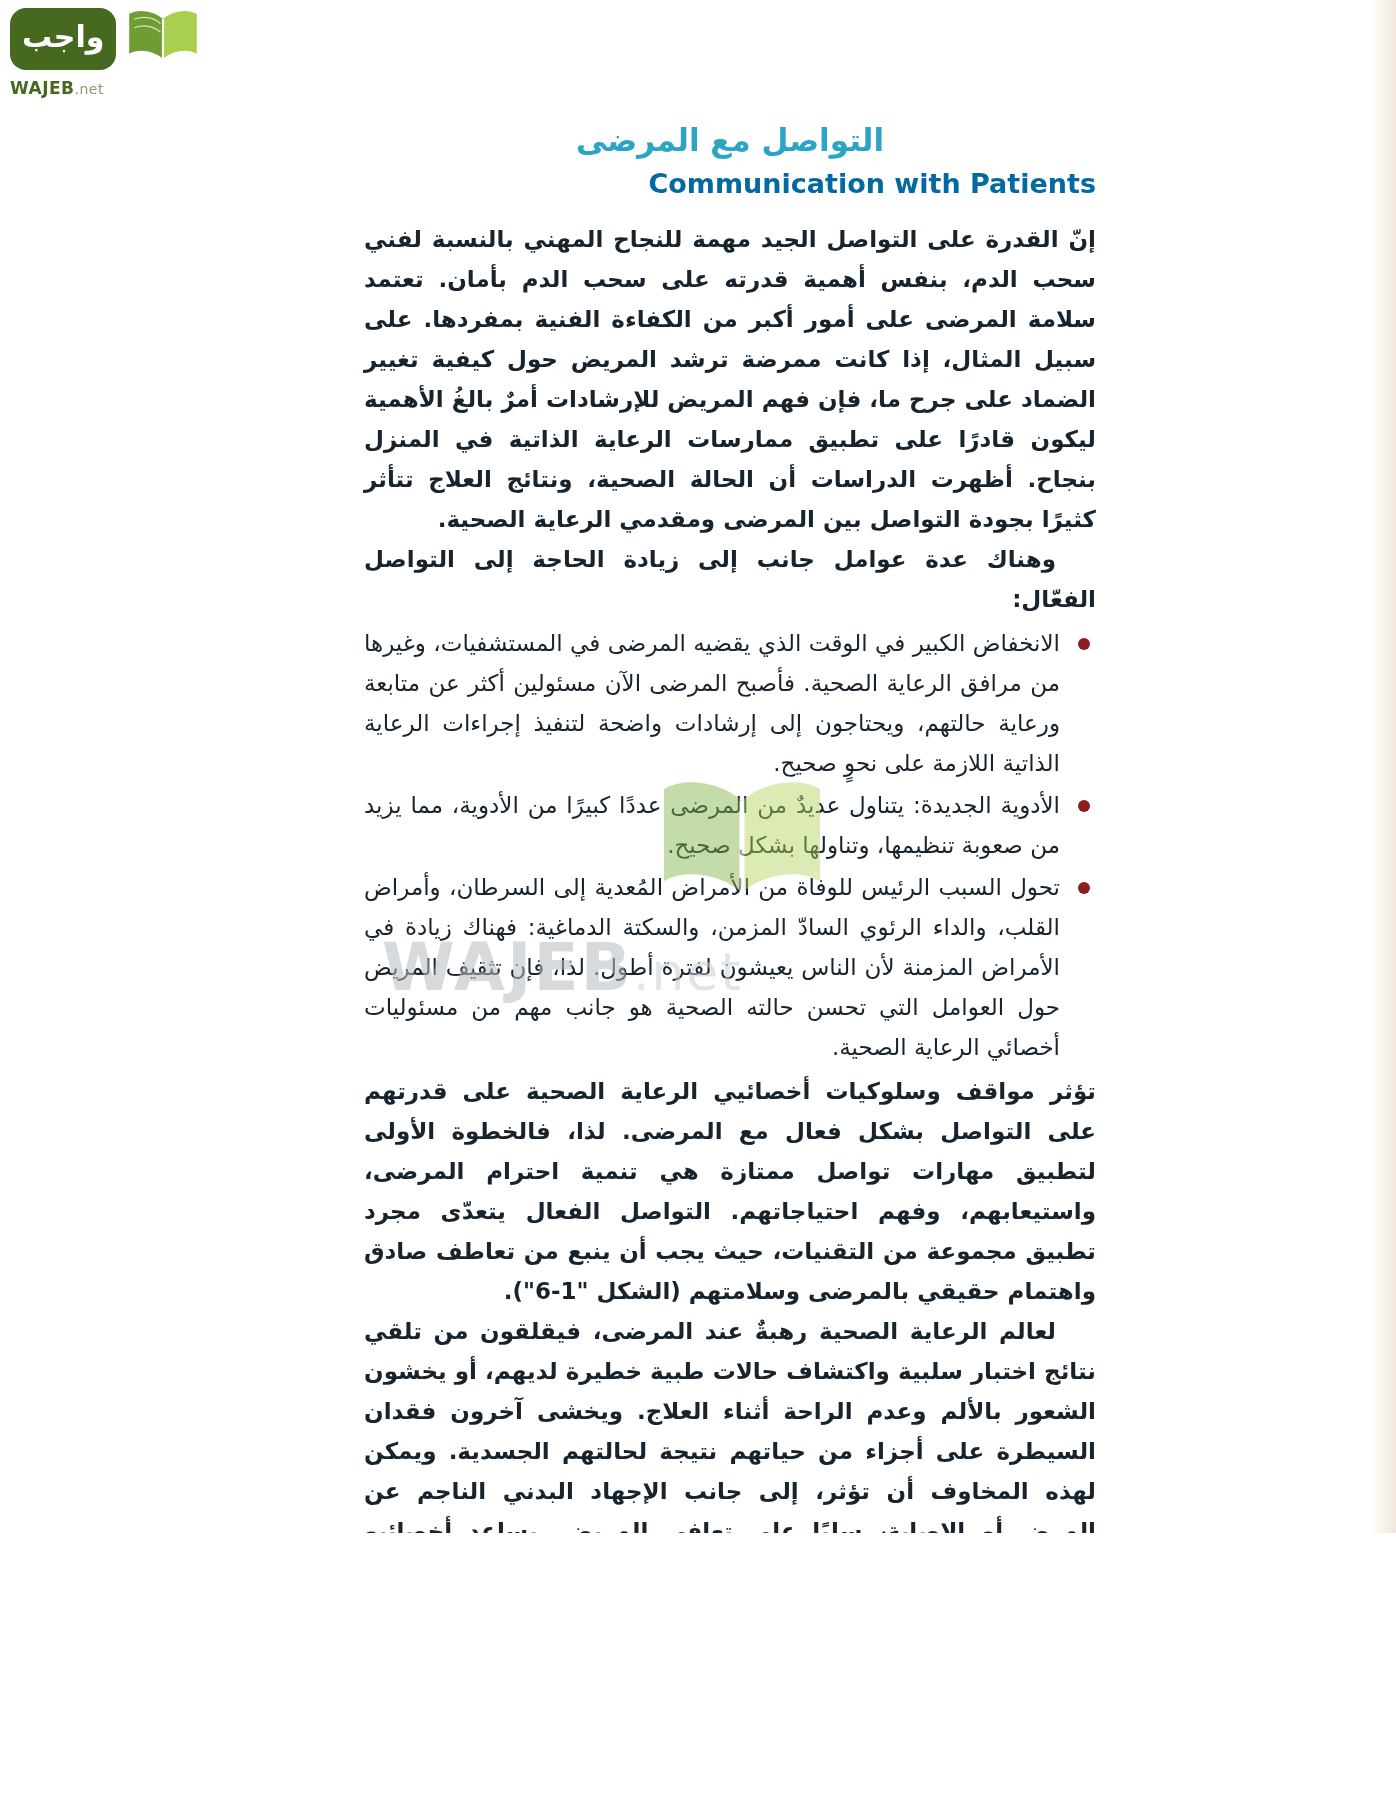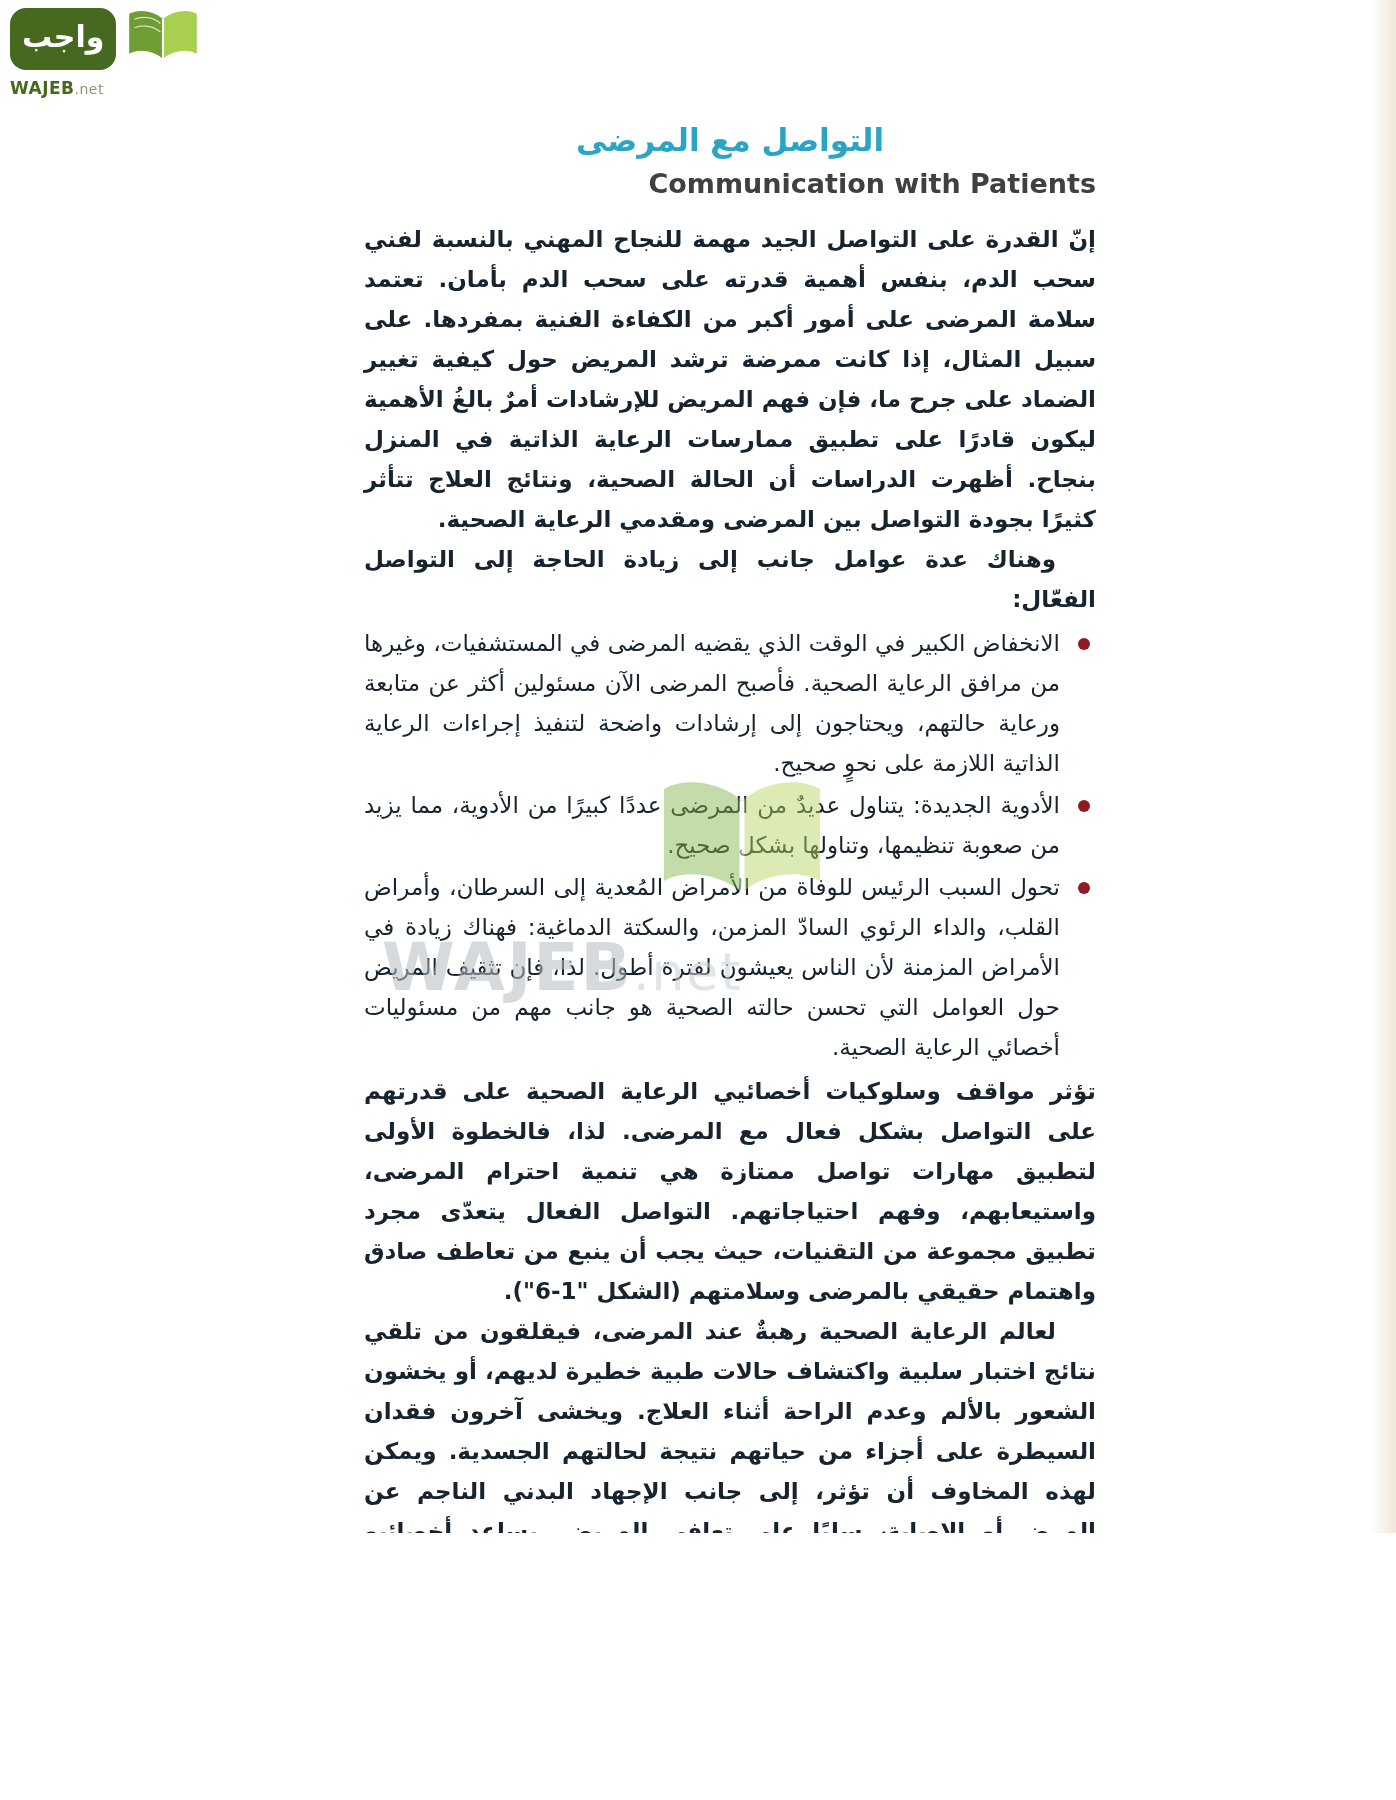--- a/index.html
+++ b/index.html
@@ -33,21 +33,21 @@
     position: absolute; top: 120px; right: 300px; width: 732px;
     direction: rtl; text-align: justify;
     color: #17242e; font-size: 23px; line-height: 40px;
     z-index: 1;
   }
   .title-ar {
     color: #2ba4c6; font-size: 31px; font-weight: bold;
     margin: 0 0 6px 0; text-align: center; line-height: 1.3;
   }
   .title-en {
-    color: #404040; font-size: 27px; font-weight: bold;
+    color: #0369a1; font-size: 27px; font-weight: bold;
     margin: 0 0 18px 0; text-align: right; direction: ltr; line-height: 1.3;
   }
   .para { margin: 0; font-weight: bold; }
   .para.indent { text-indent: 40px; }
   .bullets { margin: 4px 0 4px 0; }
   .bullet-item { position: relative; padding-right: 36px; margin: 2px 0; }
   .bullet-dot {
     position: absolute; right: 6px; top: 15px;
     width: 12px; height: 12px; border-radius: 50%; background: #8e1c20;
   }

